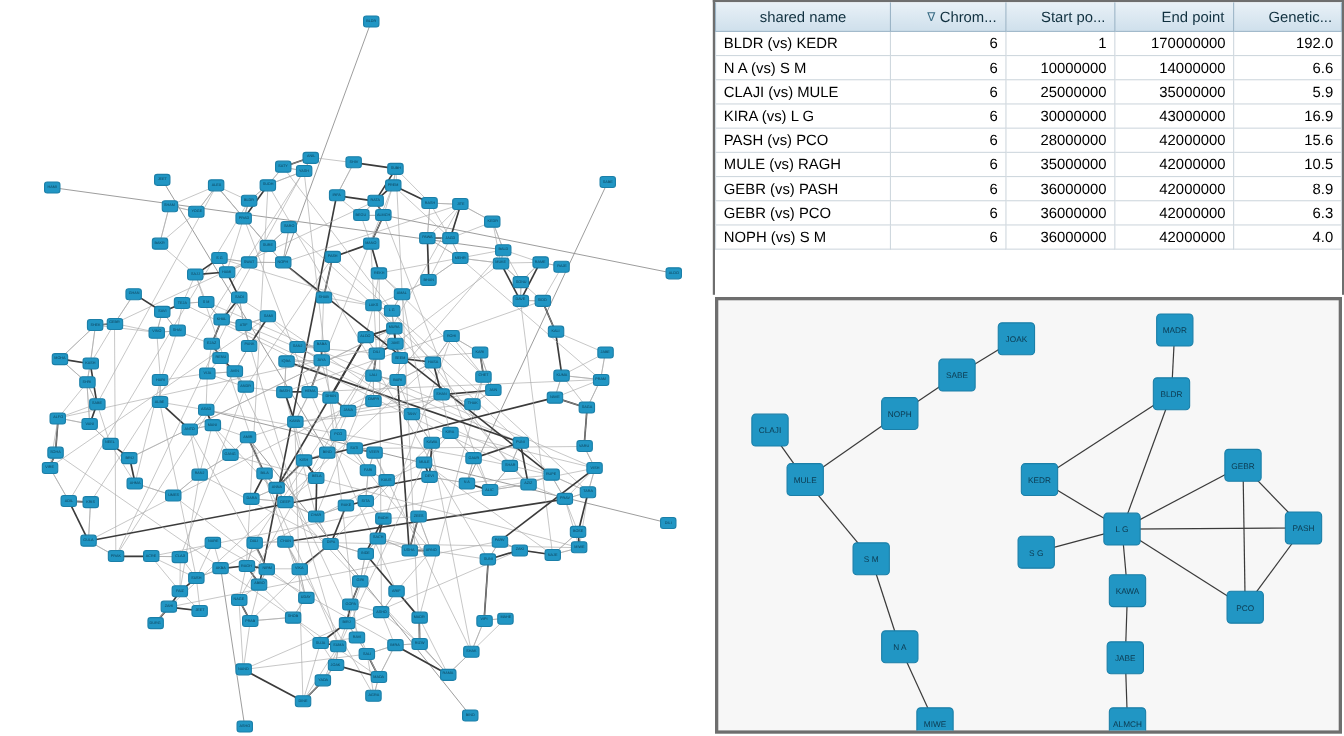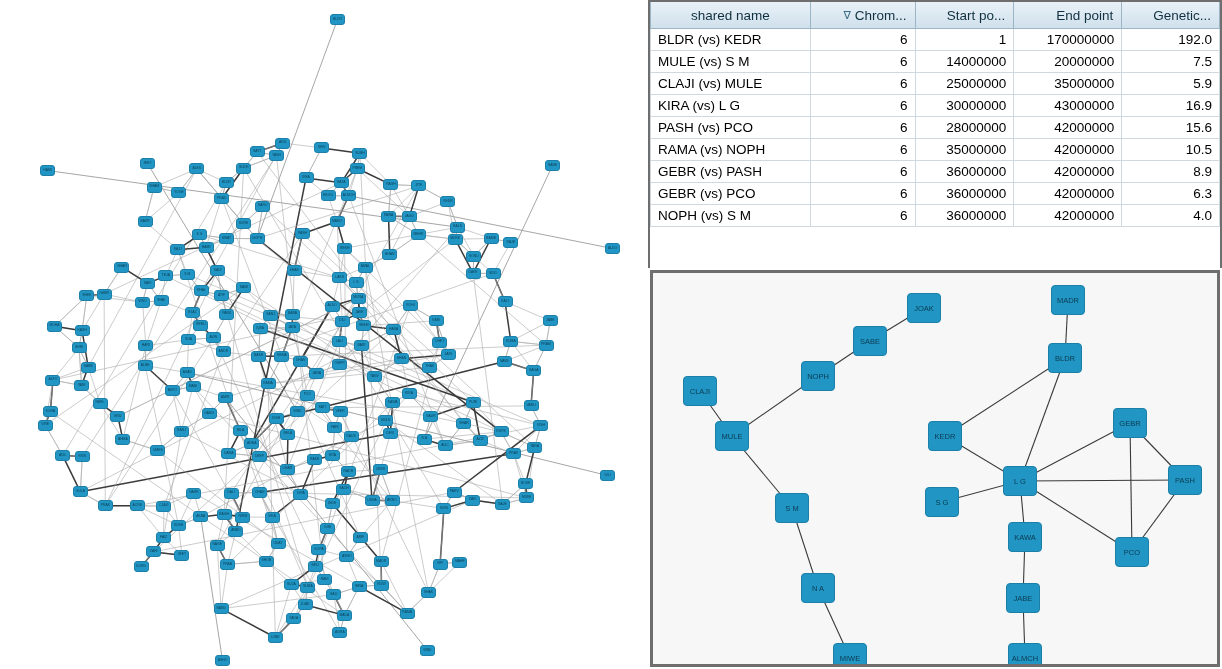--- a/index.html
+++ b/index.html
@@ -1494,25 +1494,25 @@
       </thead>
       <tbody id="table-body">
           <tr>
             <td class="">BLDR (vs) KEDR</td>
             <td class="num">6</td>
             <td class="num">1</td>
             <td class="num">170000000</td>
             <td class="num">192.0</td>
           </tr>
           <tr>
-            <td class="">MULE (vs) S M</td>
+            <td class="">N A (vs) S M</td>
             <td class="num">6</td>
+            <td class="num">10000000</td>
             <td class="num">14000000</td>
-            <td class="num">20000000</td>
-            <td class="num">7.5</td>
+            <td class="num">6.6</td>
           </tr>
           <tr>
             <td class="">CLAJI (vs) MULE</td>
             <td class="num">6</td>
             <td class="num">25000000</td>
             <td class="num">35000000</td>
             <td class="num">5.9</td>
           </tr>
           <tr>
             <td class="">KIRA (vs) L G</td>
@@ -1522,21 +1522,21 @@
             <td class="num">16.9</td>
           </tr>
           <tr>
             <td class="">PASH (vs) PCO</td>
             <td class="num">6</td>
             <td class="num">28000000</td>
             <td class="num">42000000</td>
             <td class="num">15.6</td>
           </tr>
           <tr>
-            <td class="">RAMA (vs) NOPH</td>
+            <td class="">MULE (vs) RAGH</td>
             <td class="num">6</td>
             <td class="num">35000000</td>
             <td class="num">42000000</td>
             <td class="num">10.5</td>
           </tr>
           <tr>
             <td class="">GEBR (vs) PASH</td>
             <td class="num">6</td>
             <td class="num">36000000</td>
             <td class="num">42000000</td>

